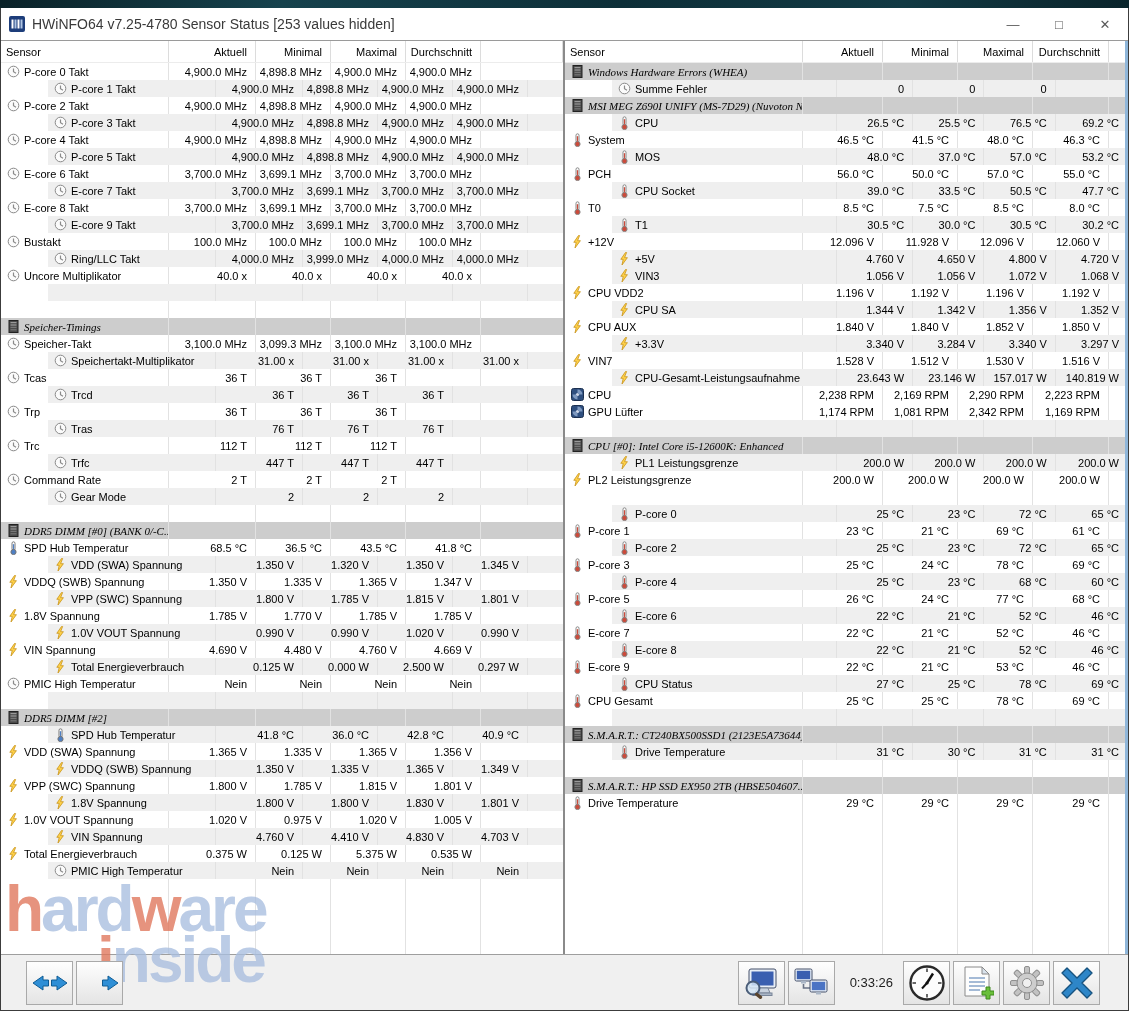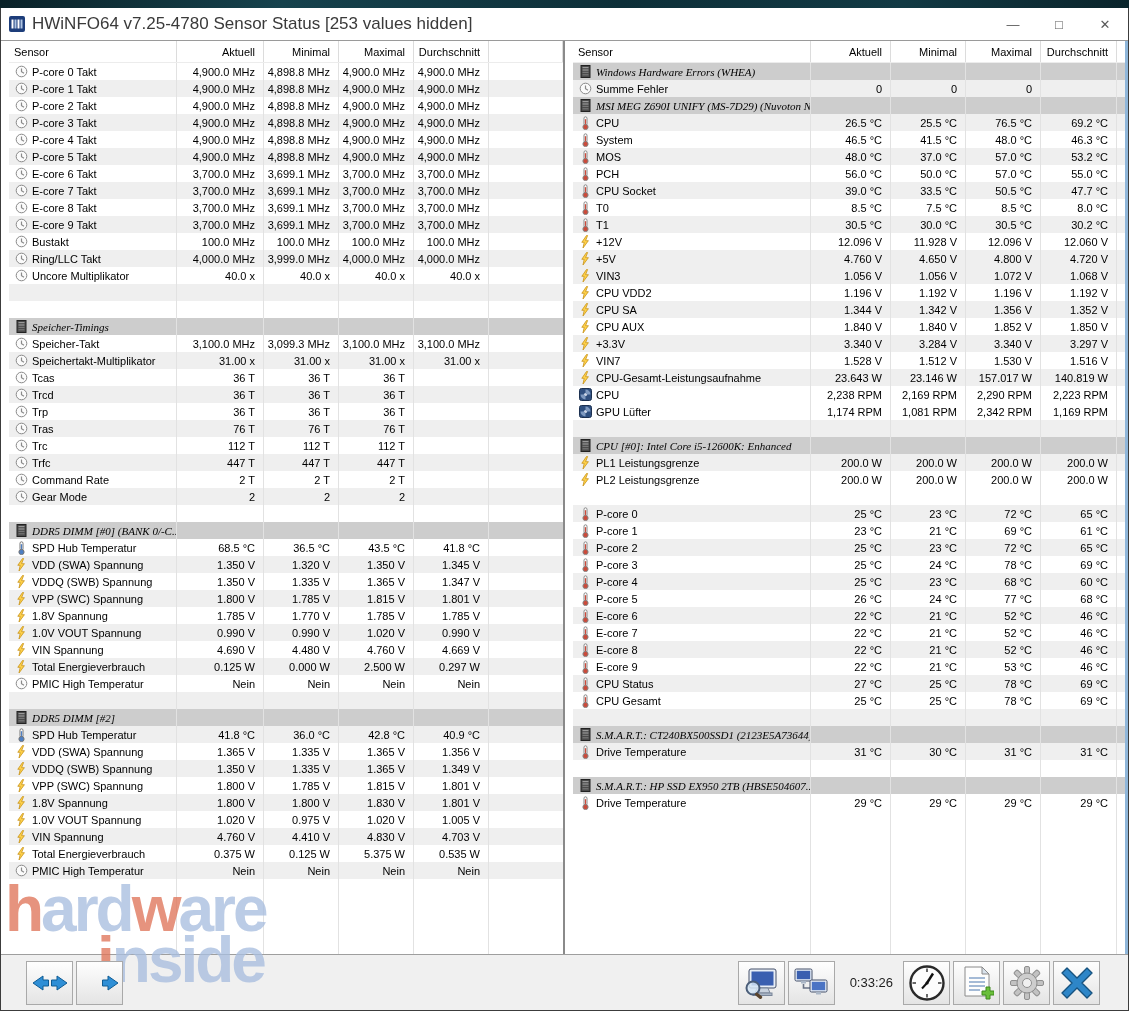--- a/index.html
+++ b/index.html
@@ -10,40 +10,40 @@
     background:#ffffff; position:relative;
   }
   .desktop-strip { height:8px; background:linear-gradient(90deg,#0a2228,#16424d 25%,#0d2f38 55%,#123a44 80%,#0a242b); }
   .window {
     height:1003px; display:flex; flex-direction:column;
     border-left:1px solid #3c3c3c; border-right:1px solid #3c3c3c; border-bottom:1px solid #3c3c3c;
     background:#fff; position:relative;
   }
   
   .titlebar { flex:0 0 32px; display:flex; align-items:center; padding-left:8px; background:#ffffff; }
-  .title-text { font-size:17px; color:#3a3a3a; margin-left:7px; flex:1; white-space:nowrap; overflow:hidden; }
+  .title-text { font-size:14px; color:#3a3a3a; margin-left:7px; flex:1; white-space:nowrap; overflow:hidden; }
   .win-controls { display:flex; height:32px; }
   .win-btn { width:46px; height:32px; display:flex; align-items:center; justify-content:center;
              color:#5a5a5a; font-size:13px; cursor:default; }
   
   .content { flex:1 1 auto; display:flex; border-top:1px solid #9a9a9a; min-height:0; position:relative; }
-  .pane { display:flex; flex-direction:column; overflow:hidden; background:#fff;padding-left:8px; }
+  .pane { display:flex; flex-direction:column; overflow:hidden; background:#fff; }
   .pane-left  { width:563px; }
   .pane-sep   { width:2px; background:#8a8a8a; flex:0 0 2px; }
   .pane-right { width:564px; }
   .trow { display:flex; flex:0 0 17px; height:17px; align-items:stretch; font-size:11px; color:#000; }
   .thead { flex:0 0 22px; height:22px; border-bottom:1px solid #ececec; }
   .cell { display:flex; align-items:center; border-right:1px solid #e2e2e2; overflow:hidden; white-space:nowrap; }
   .cell.lab { padding-left:5px; gap:4px; }
   .cell.val { justify-content:flex-end; padding-right:8px; }
   .pane-left  .c0{width:168px} .pane-left  .c1{width:87px} .pane-left  .c2{width:75px}
   .pane-left  .c3{width:75px}  .pane-left  .c4{width:75px} .pane-left  .c5{flex:1; border-right:none}
   .pane-right .c0{width:238px} .pane-right .c1{width:80px} .pane-right .c2{width:75px}
   .pane-right .c3{width:75px}  .pane-right .c4{width:76px} .pane-right .c5{flex:1; border-right:none}
-  .row-stripe  { background:#efefef; }
+  .row-stripe  { background:#efefef;margin-left:47px; }
   .row-section { background:#cdcdcd; }
   .row-section .cell { font-style:italic;font-family:Liberation Serif, serif; }
   .filler { flex:1 1 auto; height:auto; }
   .icon { display:inline-flex; flex:0 0 14px; width:14px; justify-content:center; align-items:center; }
   .thead .cell { border-right:1px solid #dcdcdc; color:#000; }
   
   .statusbar { flex:0 0 56px; background:#f0f0f0; border-top:1px solid #9e9e9e;
                display:flex; align-items:center; padding:0 25px; position:relative; }
   .sb-btn { width:47px; height:44px; background:linear-gradient(#fefefe,#e4e4e4); border:1px solid #a9a9a9;
             display:flex; align-items:center; justify-content:center; margin-right:3px; position:relative; z-index:10; }

